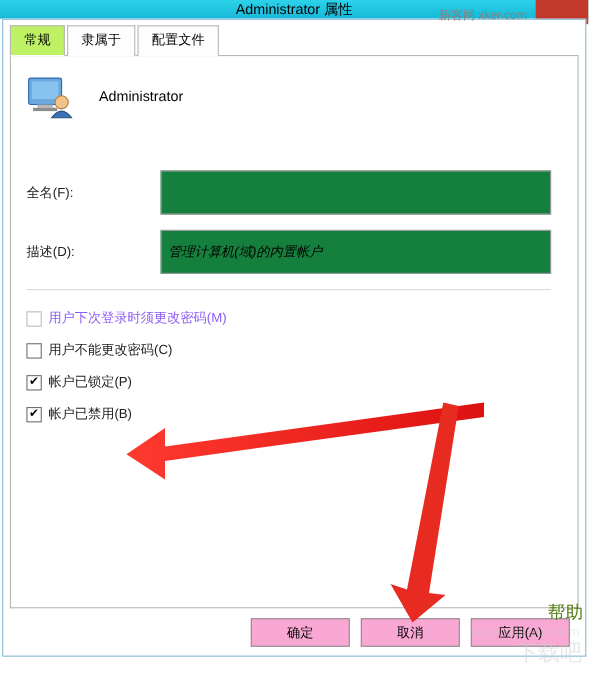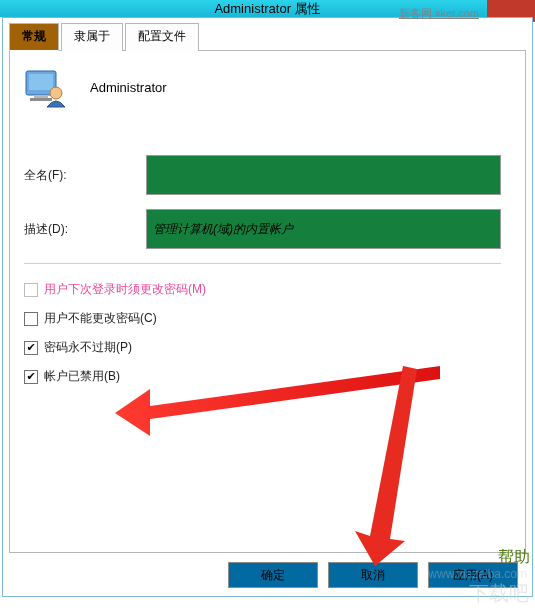--- a/index.html
+++ b/index.html
@@ -27,21 +27,20 @@
     right: 0; top: 0;
     width: 48px; height: 22px;
     background: #c0392b;
   }
   .watermark-top {
     position: absolute;
     top: 6px; right: 56px;
     color: #838383;
     font-size: 11px;
     z-index: 50;
-    text-decoration: underline;
   }
   .window-frame {
     border: 1px solid #7fb9d6;
     margin: 0 2px 2px 2px;
     height: 580px;
     background: #fff;
     position: relative;
   }
   .tabstrip {
     display: flex;
@@ -53,24 +52,23 @@
     padding: 4px 12px 5px 12px;
     border: 1px solid #b7b7b7;
     border-bottom: none;
     background: #fdfdfd;
     margin-right: 2px;
     position: relative;
     top: 1px;
     cursor: pointer;
   }
   .tab.active {
-    background: #a16207;
+    background: #bef264;
     border-bottom: 1px solid #fff;
     z-index: 2;
-    font-weight: bold;
   }
   .panel {
     border: 1px solid #b7b7b7;
     border-top: none;
     margin: 0 6px 6px 6px;
     padding: 14px 24px 14px 14px;
     height: 502px;
     position: relative;
   }
   .user-row {
@@ -109,21 +107,21 @@
     border-bottom: 1px solid #fff;
     margin: 14px 0 16px 0;
   }
   .check-row {
     display: flex;
     align-items: center;
     gap: 6px;
     margin-bottom: 12px;
     color: #222;
   }
-  .check-row.disabled { color: #ec4899; }
+  .check-row.disabled { color: #8b5cf6; }
   .chk {
     width: 14px; height: 14px;
     border: 1px solid #707070;
     background: #fff;
     display: inline-flex;
     align-items: center;
     justify-content: center;
     font-size: 11px;
     line-height: 1;
     color: #000;
@@ -133,21 +131,21 @@
     position: absolute;
     left: 6px; right: 6px; bottom: 8px;
     display: flex;
     justify-content: flex-end;
     gap: 10px;
     padding-right: 8px;
   }
   .btn {
     width: 90px; height: 26px;
     border: 1px solid #8c8c8c;
-    background: #0369a1;
+    background: #f9a8d4;
     cursor: pointer;
     font-family: inherit;
     font-size: 12px;
   }
   .annotation-arrow {
     position: absolute;
     pointer-events: none;
     z-index: 40;
   }
   .wm-br {
@@ -225,21 +223,21 @@
       <span>用户下次登录时须更改密码(M)</span>
     </div>
 
     <div class="check-row">
       <span class="chk"></span>
       <span>用户不能更改密码(C)</span>
     </div>
 
     <div class="check-row">
       <span class="chk">✔</span>
-      <span>密码永不过期(P)</span>
+      <span>帐户已锁定(P)</span>
     </div>
 
     <div class="check-row">
       <span class="chk">✔</span>
       <span>帐户已禁用(B)</span>
     </div>
 
 
     <svg class="annotation-arrow" style="left:100px; top:310px; width:340px; height:90px;" viewBox="0 0 340 90">
       <defs>

